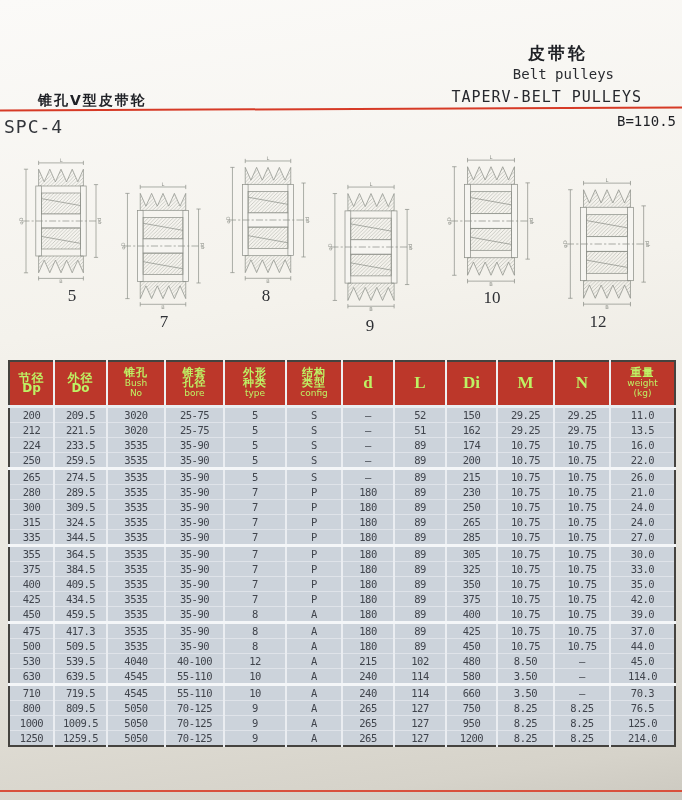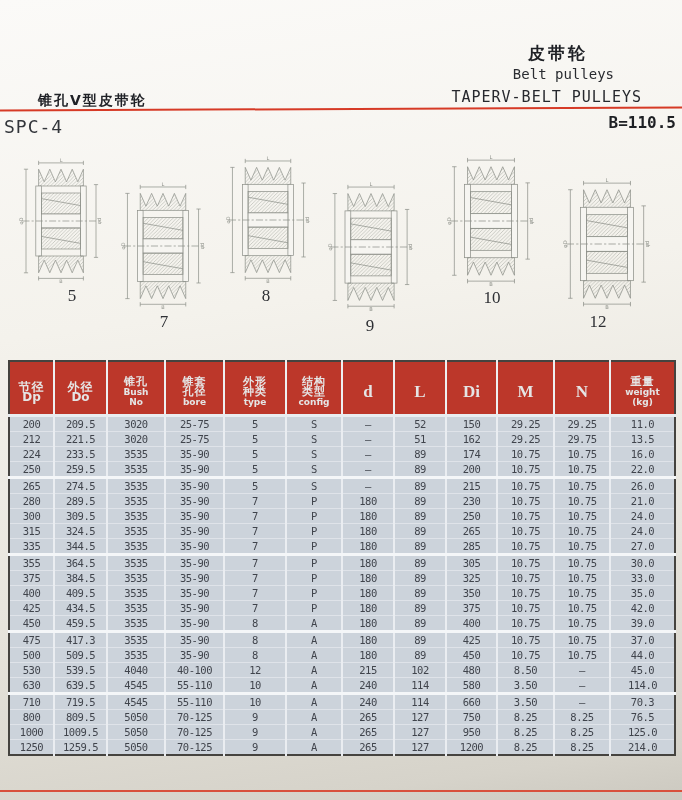--- a/index.html
+++ b/index.html
@@ -11,47 +11,47 @@
     font-family:"DejaVu Sans",sans-serif;
     color:#2c2e33;
   }
   
   .title-cn{position:absolute;top:42px;right:94px;font-size:17px;font-weight:700;letter-spacing:3px;color:#1f2126;}
   .title-en{position:absolute;top:66px;right:68px;font-size:14px;font-family:"DejaVu Sans Mono",monospace;color:#2a2c31;}
   .subtitle-right{position:absolute;top:88px;right:40px;font-size:15px;font-family:"DejaVu Sans Mono",monospace;letter-spacing:1px;color:#26282d;}
   .subtitle-left{position:absolute;top:92px;left:38px;font-size:14px;font-weight:700;letter-spacing:2px;color:#1f2126;}
   .rule-top{position:absolute;top:108px;left:0;width:100%;height:2px;background:#d63a26;transform:rotate(-0.25deg);}
   .model{position:absolute;top:116px;left:4px;font-size:18px;font-family:"DejaVu Sans Mono",monospace;color:#33363b;letter-spacing:1px;}
-  .belt-width{position:absolute;top:113px;right:6px;font-size:16px;font-weight:700;font-family:"DejaVu Sans Mono",monospace;color:#1e2024;}
+  .belt-width{position:absolute;top:113px;right:6px;font-size:14px;font-weight:400;font-family:"DejaVu Sans Mono",monospace;color:#1e2024;}
   
   .drawings{position:absolute;top:148px;left:0;width:682px;height:210px;}
   .fig{position:absolute;}
   .fig svg{display:block;}
   .fig-num{position:absolute;font-family:"Liberation Serif",serif;font-size:17px;color:#2e3034;text-align:center;width:28px;}
   .dim{font-size:7px;fill:#8f928b;font-family:"DejaVu Sans",sans-serif;}
   
   .spec-table{
     position:absolute;top:360px;left:8px;width:666px;
     border-collapse:collapse;table-layout:fixed;
     border:2px solid #45433f;
     background:#ccd3db;
   }
   .spec-table col.c0{width:45px}.spec-table col.c1{width:53px}.spec-table col.c2{width:58px}
   .spec-table col.c3{width:59px}.spec-table col.c4{width:62px}.spec-table col.c5{width:56px}
   .spec-table col.c6{width:52px}.spec-table col.c7{width:52px}.spec-table col.c8{width:51px}
   .spec-table col.c9{width:57px}.spec-table col.c10{width:56px}.spec-table col.c11{width:65px}
   .spec-table th{
-    background:#bc372a;color:#e5e5e5;vertical-align:middle;
-    padding:12px 0 4px 0;height:36px;
+    background:#bc372a;color:#bef264;vertical-align:middle;
+    padding:3px 0 4px 0;height:36px;
     border-right:2px solid #eef0f1;border-bottom:3px solid #e9edf0;border-top:1px solid #5a2520;
   }
   .spec-table th:last-child{border-right:none;}
   .hl{line-height:10px;text-align:center;}
   .hl.cn{font-size:11px;font-weight:700;letter-spacing:1px;}
-  .hl.en{font-size:9px;font-weight:700;letter-spacing:0;}
+  .hl.en{font-size:9px;font-weight:400;letter-spacing:0;}
   th:nth-child(1) .hl.en, th:nth-child(2) .hl.en{font-size:12px;font-weight:700;}
   th:nth-child(1) .hl.cn, th:nth-child(2) .hl.cn{font-size:12px;}
   .spec-table th.big .hl{font-family:"Liberation Serif",serif;font-size:17px;font-weight:700;line-height:30px;}
   .spec-table td{
     text-align:center;font-family:"DejaVu Sans Mono",monospace;
     font-size:10.5px;line-height:14px;height:14px;color:#40444c;
     border-right:2px solid rgba(238,241,244,.85);
     border-bottom:1px solid rgba(238,241,244,.55);
     padding:0;white-space:nowrap;letter-spacing:-0.5px;
   }

